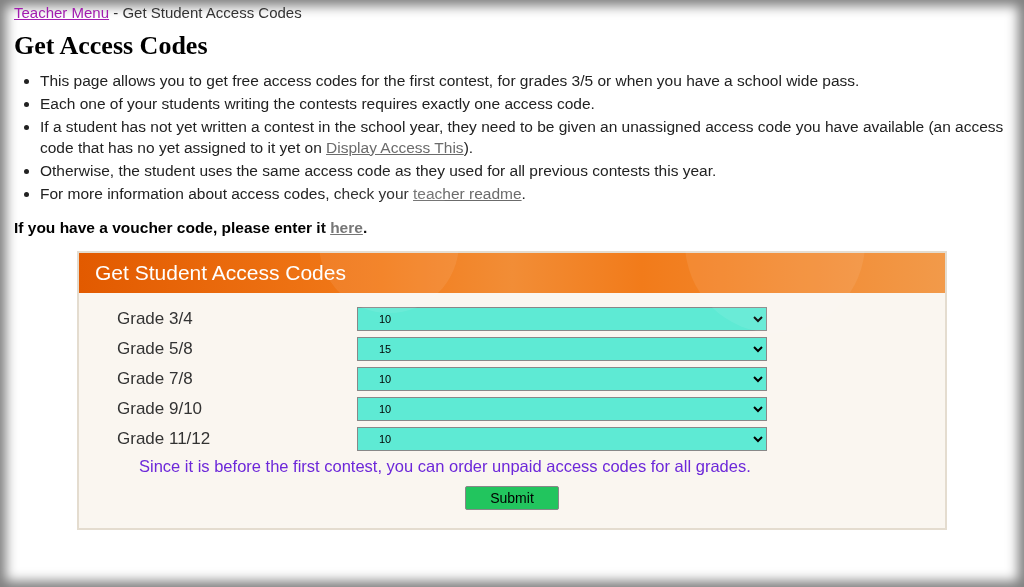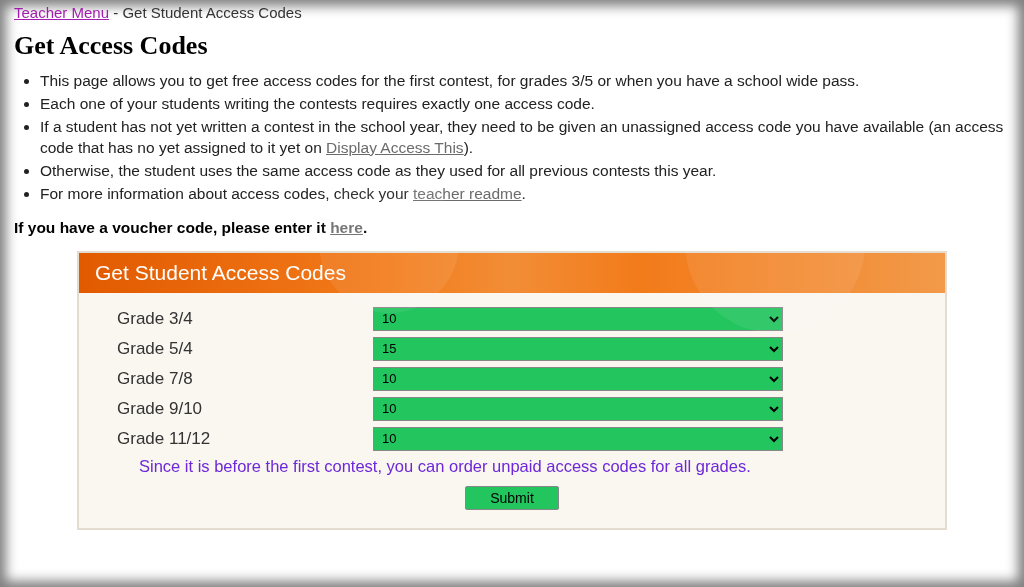--- a/index.html
+++ b/index.html
@@ -87,37 +87,36 @@
       width: 180px; height: 180px;
       top: -100px; right: 80px;
     }
     .panel-body {
       padding: 14px 38px 18px 38px;
     }
     .row {
       display: flex;
       align-items: center;
       margin-bottom: 6px;
-      gap: 16px;
     }
     .row-label {
       width: 240px;
       font-size: 17px;
       color: #333;
     }
     .row-select {
       flex: 0 0 410px;
     }
     .row-select select {
       width: 100%;
       height: 24px;
-      font-size: 13px;
+      font-size: 11px;
       border: 1px solid #888;
-      background: #22c55e;
-      padding-left: 4px;
+      background: #5eead4;
+      padding-left: 17px;
     }
     .note {
       font-size: 16.5px;
       color: #6d28d9;
       margin: 6px 0 10px 22px;
     }
     .submit-wrap {
       text-align: center;
       margin-top: 10px;
     }
@@ -172,21 +171,21 @@
         <div class="row">
           <div class="row-label">Grade 3/4</div>
           <div class="row-select">
             <select>
               <option>10</option>
             </select>
           </div>
         </div>
 
         <div class="row">
-          <div class="row-label">Grade 5/4</div>
+          <div class="row-label">Grade 5/8</div>
           <div class="row-select">
             <select>
               <option>15</option>
             </select>
           </div>
         </div>
 
         <div class="row">
           <div class="row-label">Grade 7/8</div>
           <div class="row-select">

